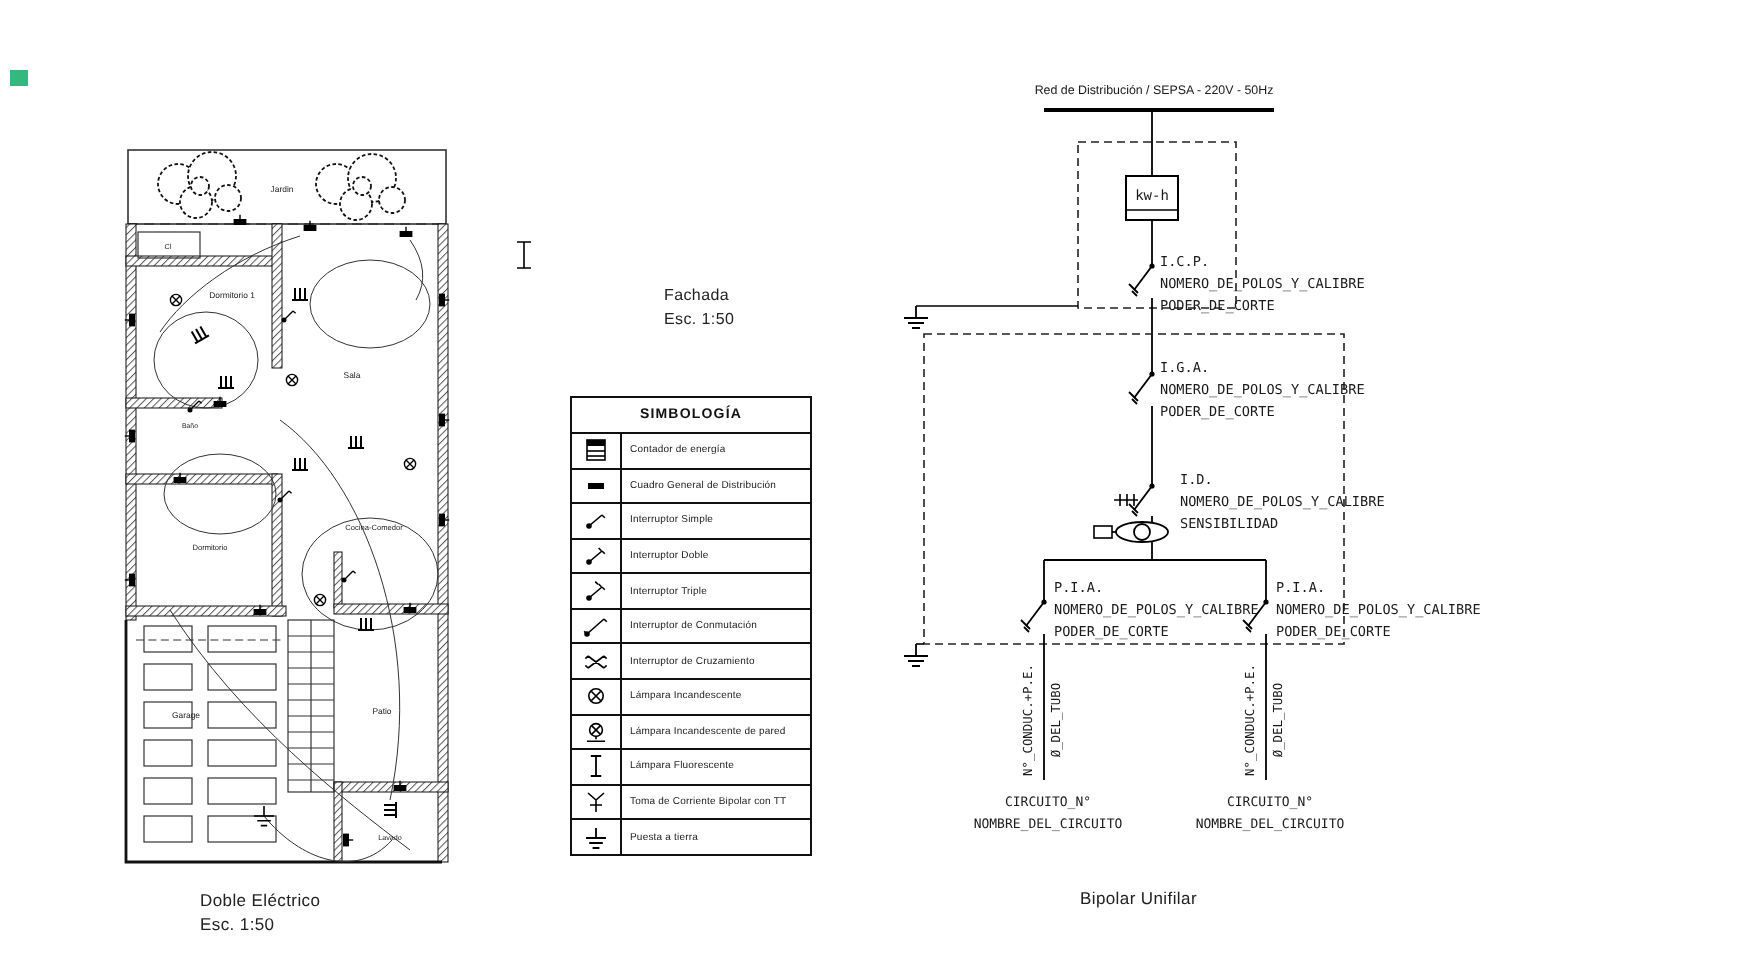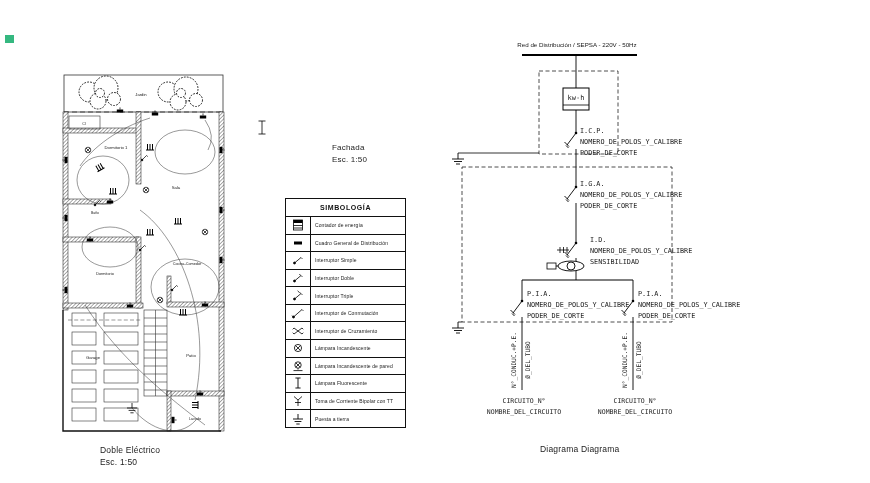--- a/index.html
+++ b/index.html
@@ -409,13 +409,13 @@
     <text transform="rotate(-90 641 360)" x="641" y="360">Ø_DEL_TUBO</text>
   </g>
   <g class="cad" font-size="6.5" text-anchor="middle">
     <text x="524" y="403">CIRCUITO_N°</text>
     <text x="524" y="414">NOMBRE_DEL_CIRCUITO</text>
     <text x="635" y="403">CIRCUITO_N°</text>
     <text x="635" y="414">NOMBRE_DEL_CIRCUITO</text>
   </g>
 </svg>
 
-<div class="titleblock" style="left:540px;top:444px">Diagrama Diagrama</div>
+<div class="titleblock" style="left:540px;top:444px">Bipolar Unifilar</div>
 
 </body></html>

